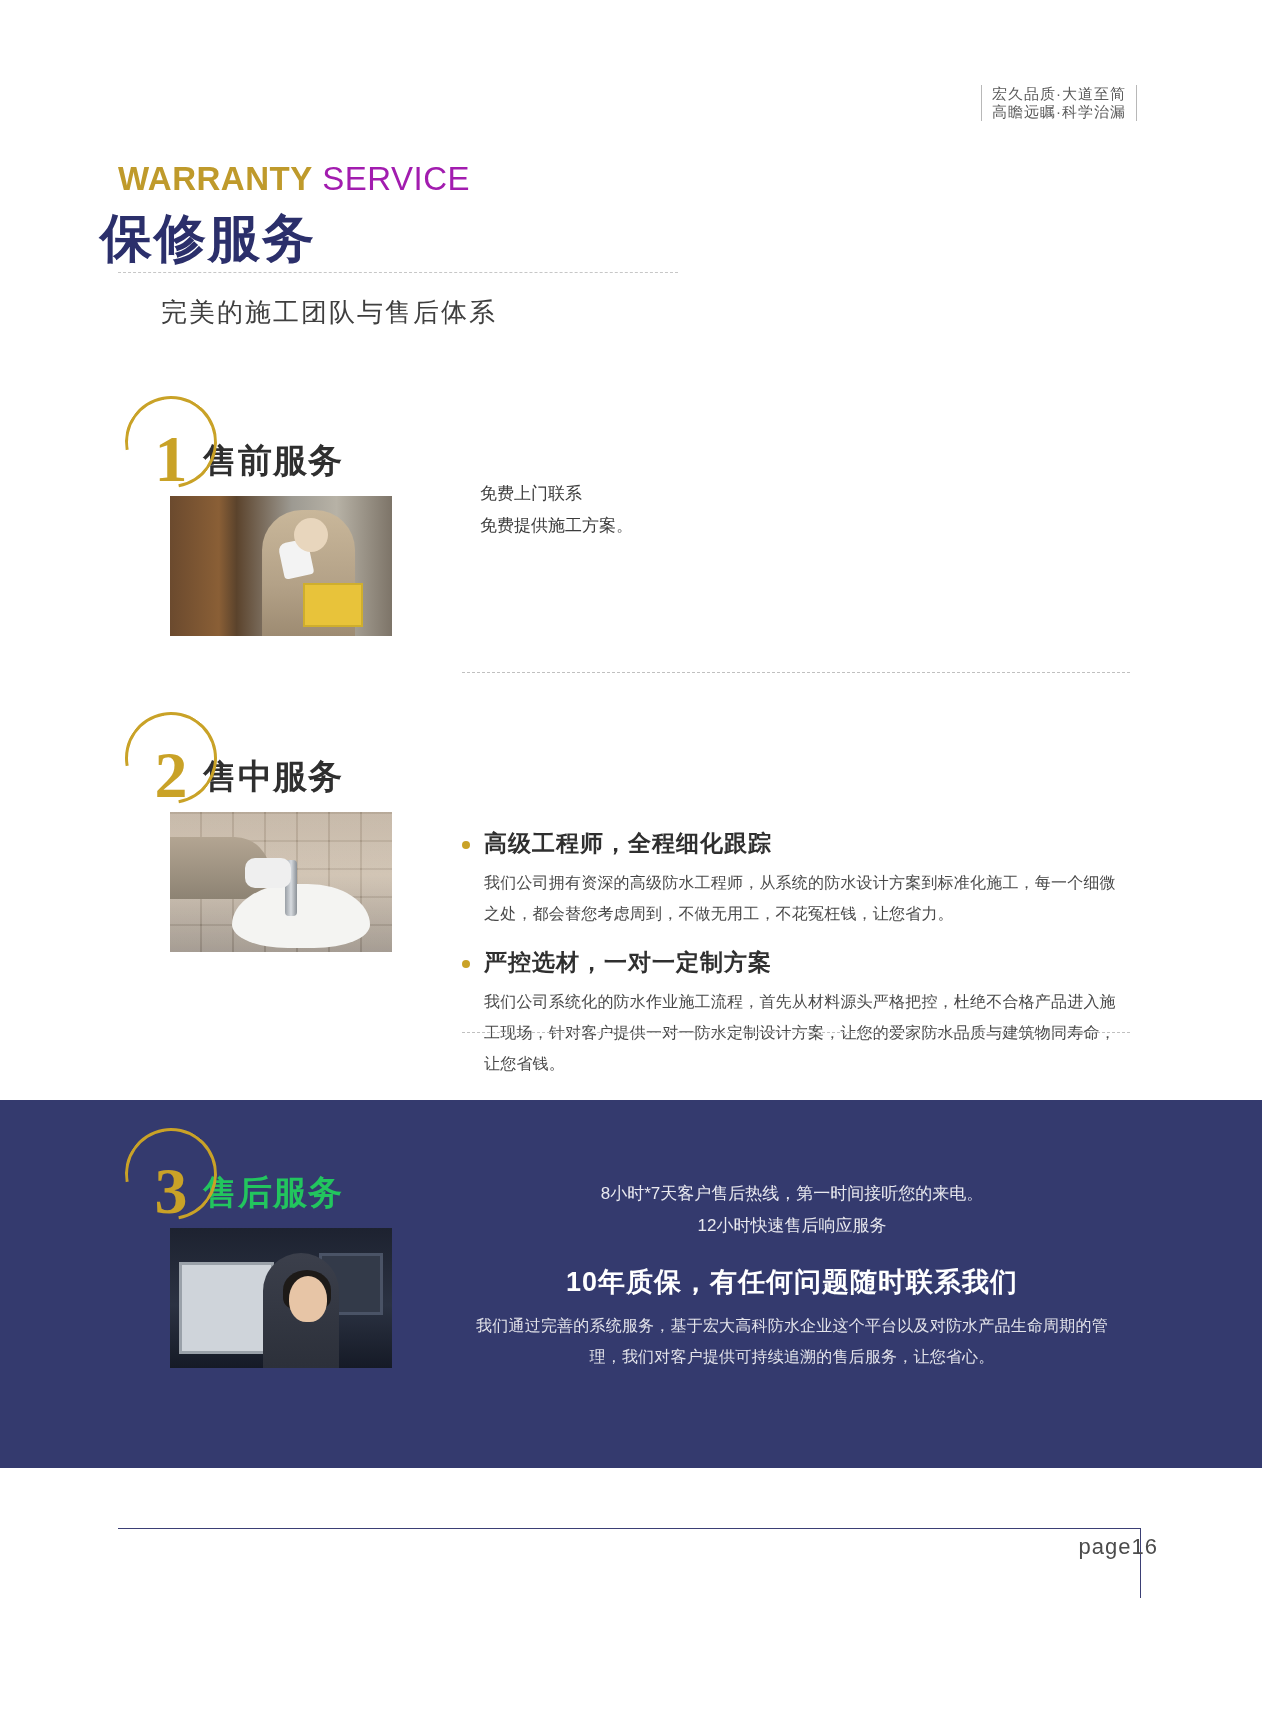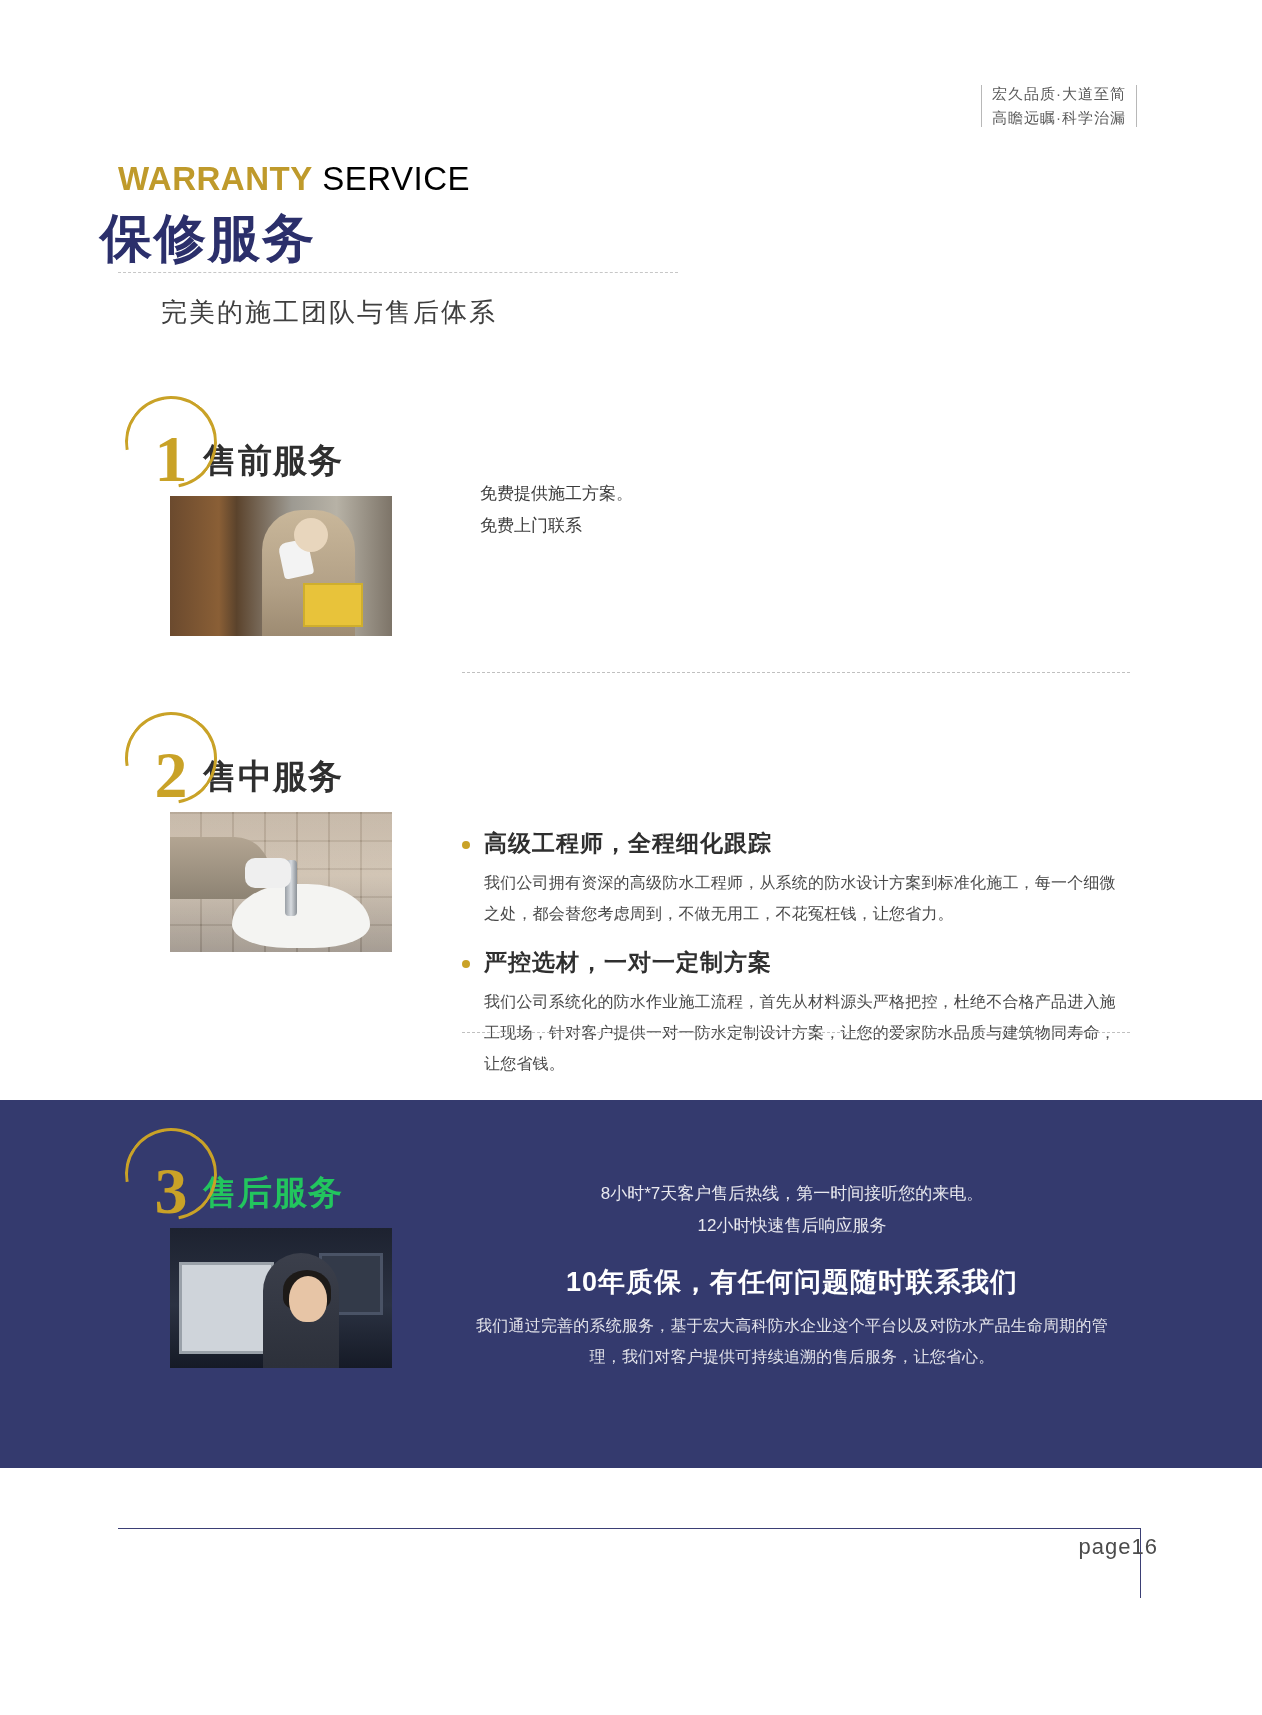--- a/index.html
+++ b/index.html
@@ -26,21 +26,20 @@
     gap: 10px;
   }
   .slogan .rule {
     width: 1px;
     background: #b8b8b8;
   }
   .slogan .lines {
     display: flex;
     flex-direction: column;
     justify-content: center;
-    gap: 6px;
     font-size: 15px;
     color: #5a5a5a;
     letter-spacing: 1px;
     line-height: 1.2;
     white-space: nowrap;
   }
 
   
   .title-en {
     position: absolute;
@@ -49,21 +48,21 @@
     font-size: 33px;
     letter-spacing: 0.5px;
     font-weight: 400;
     color: #c9a227;
   }
   .title-en b {
     font-weight: 700;
     color: #bf9a2b;
   }
   .title-en .light {
-    color: #000000;
+    color: #a21caf;
     font-weight: 400;
   }
   .title-cn {
     position: absolute;
     top: 204px;
     left: 100px;
     font-size: 52px;
     font-weight: 700;
     color: #2b2f6b;
     letter-spacing: 2px;
@@ -393,22 +392,22 @@
     </div>
     <div class="step-label">售前服务</div>
   </div>
   <div class="step-photo photo1">
     <div class="glove"></div>
     <div class="box"></div>
   </div>
 </div>
 
 <div class="text-col" style="top:478px; left:480px; width:620px;">
+  <div class="plain-line">免费上门联系</div>
   <div class="plain-line">免费提供施工方案。</div>
-  <div class="plain-line">免费上门联系</div>
 </div>
 
 <div class="dash-sep" style="top:672px; left:462px; width:668px;"></div>
 
 <div class="step" style="top:712px; left:125px;">
   <div class="step-head">
     <div class="circle-num">
       <div class="ring"></div>
       <div class="num">2</div>
     </div>

